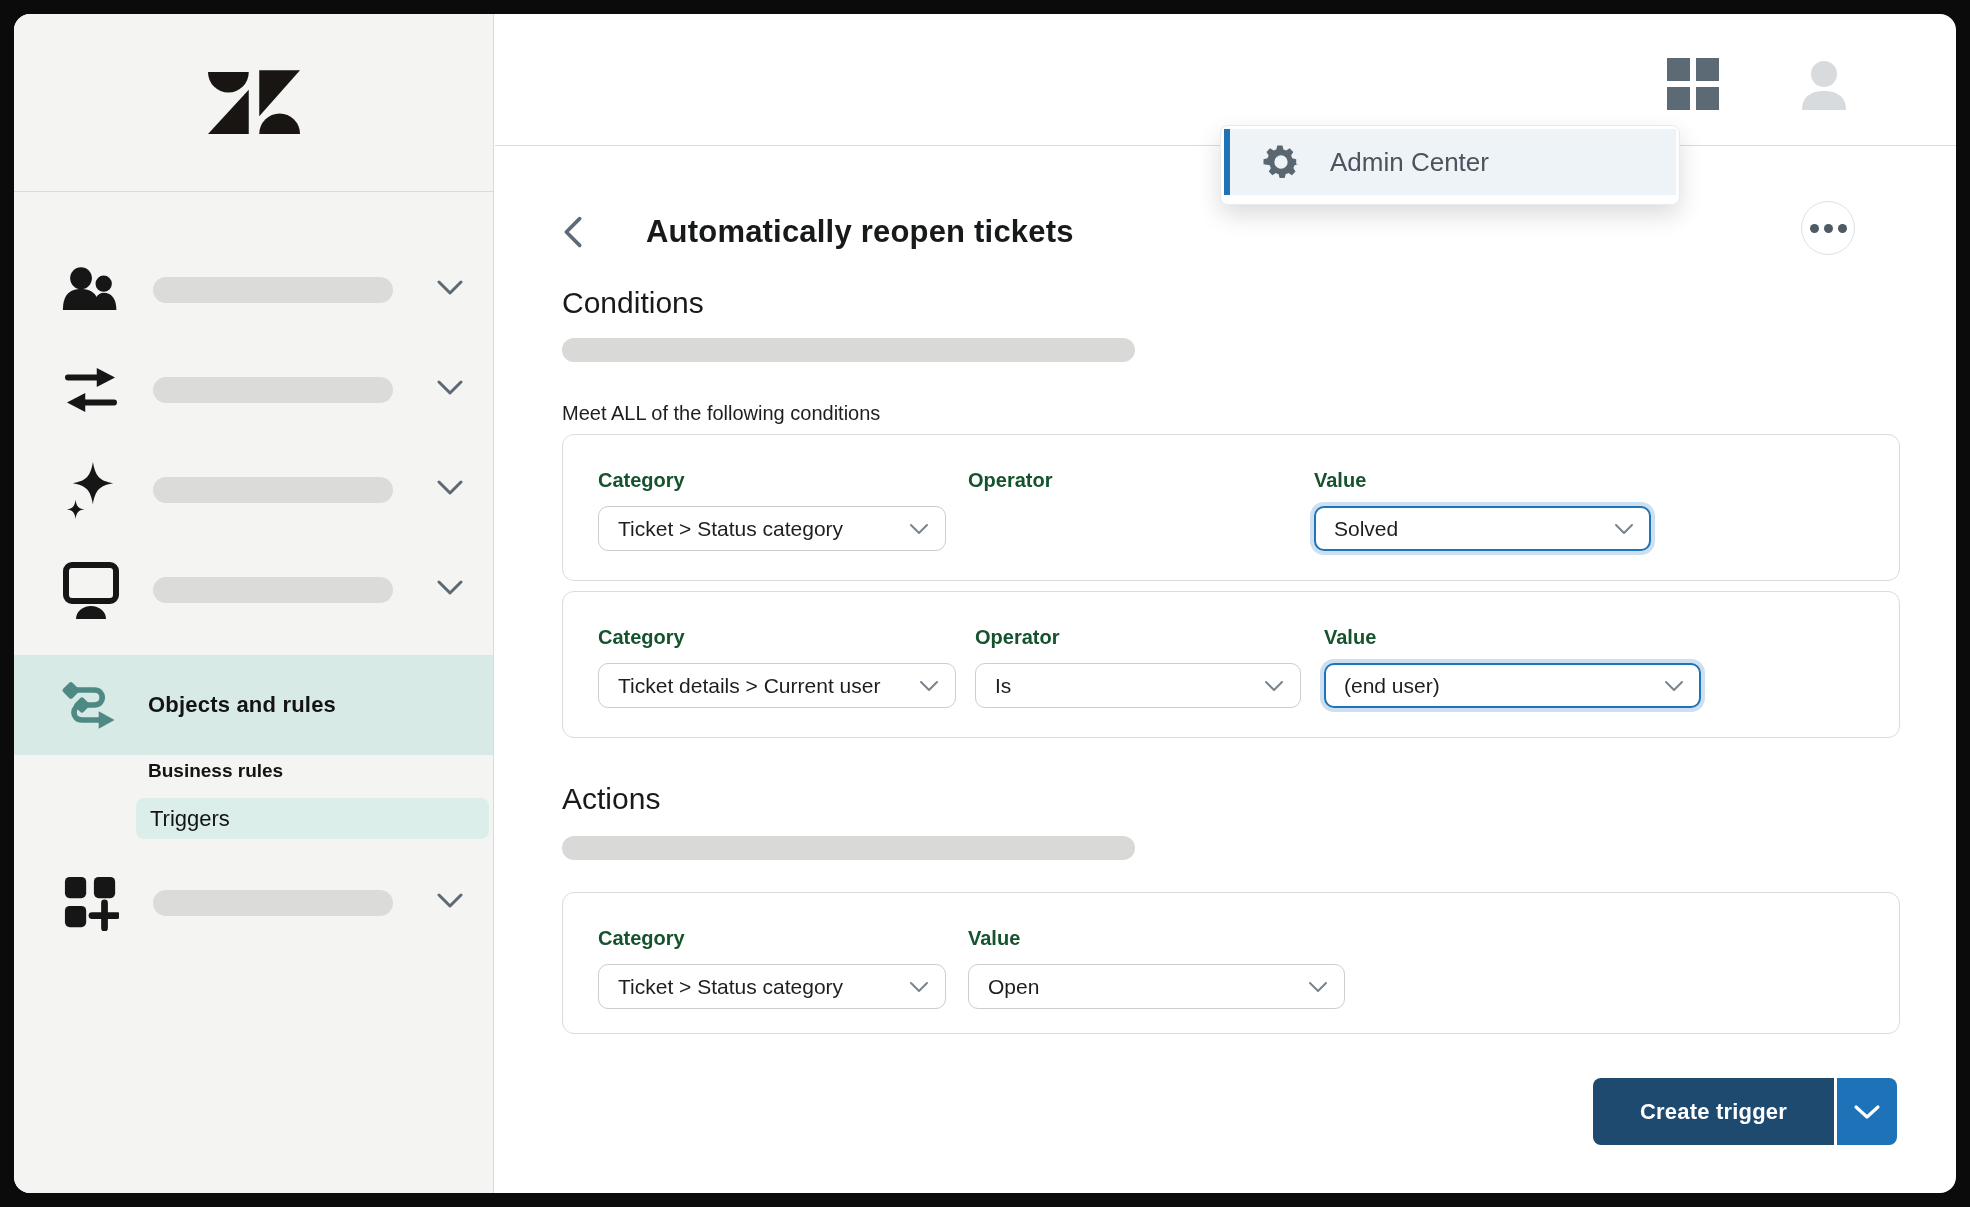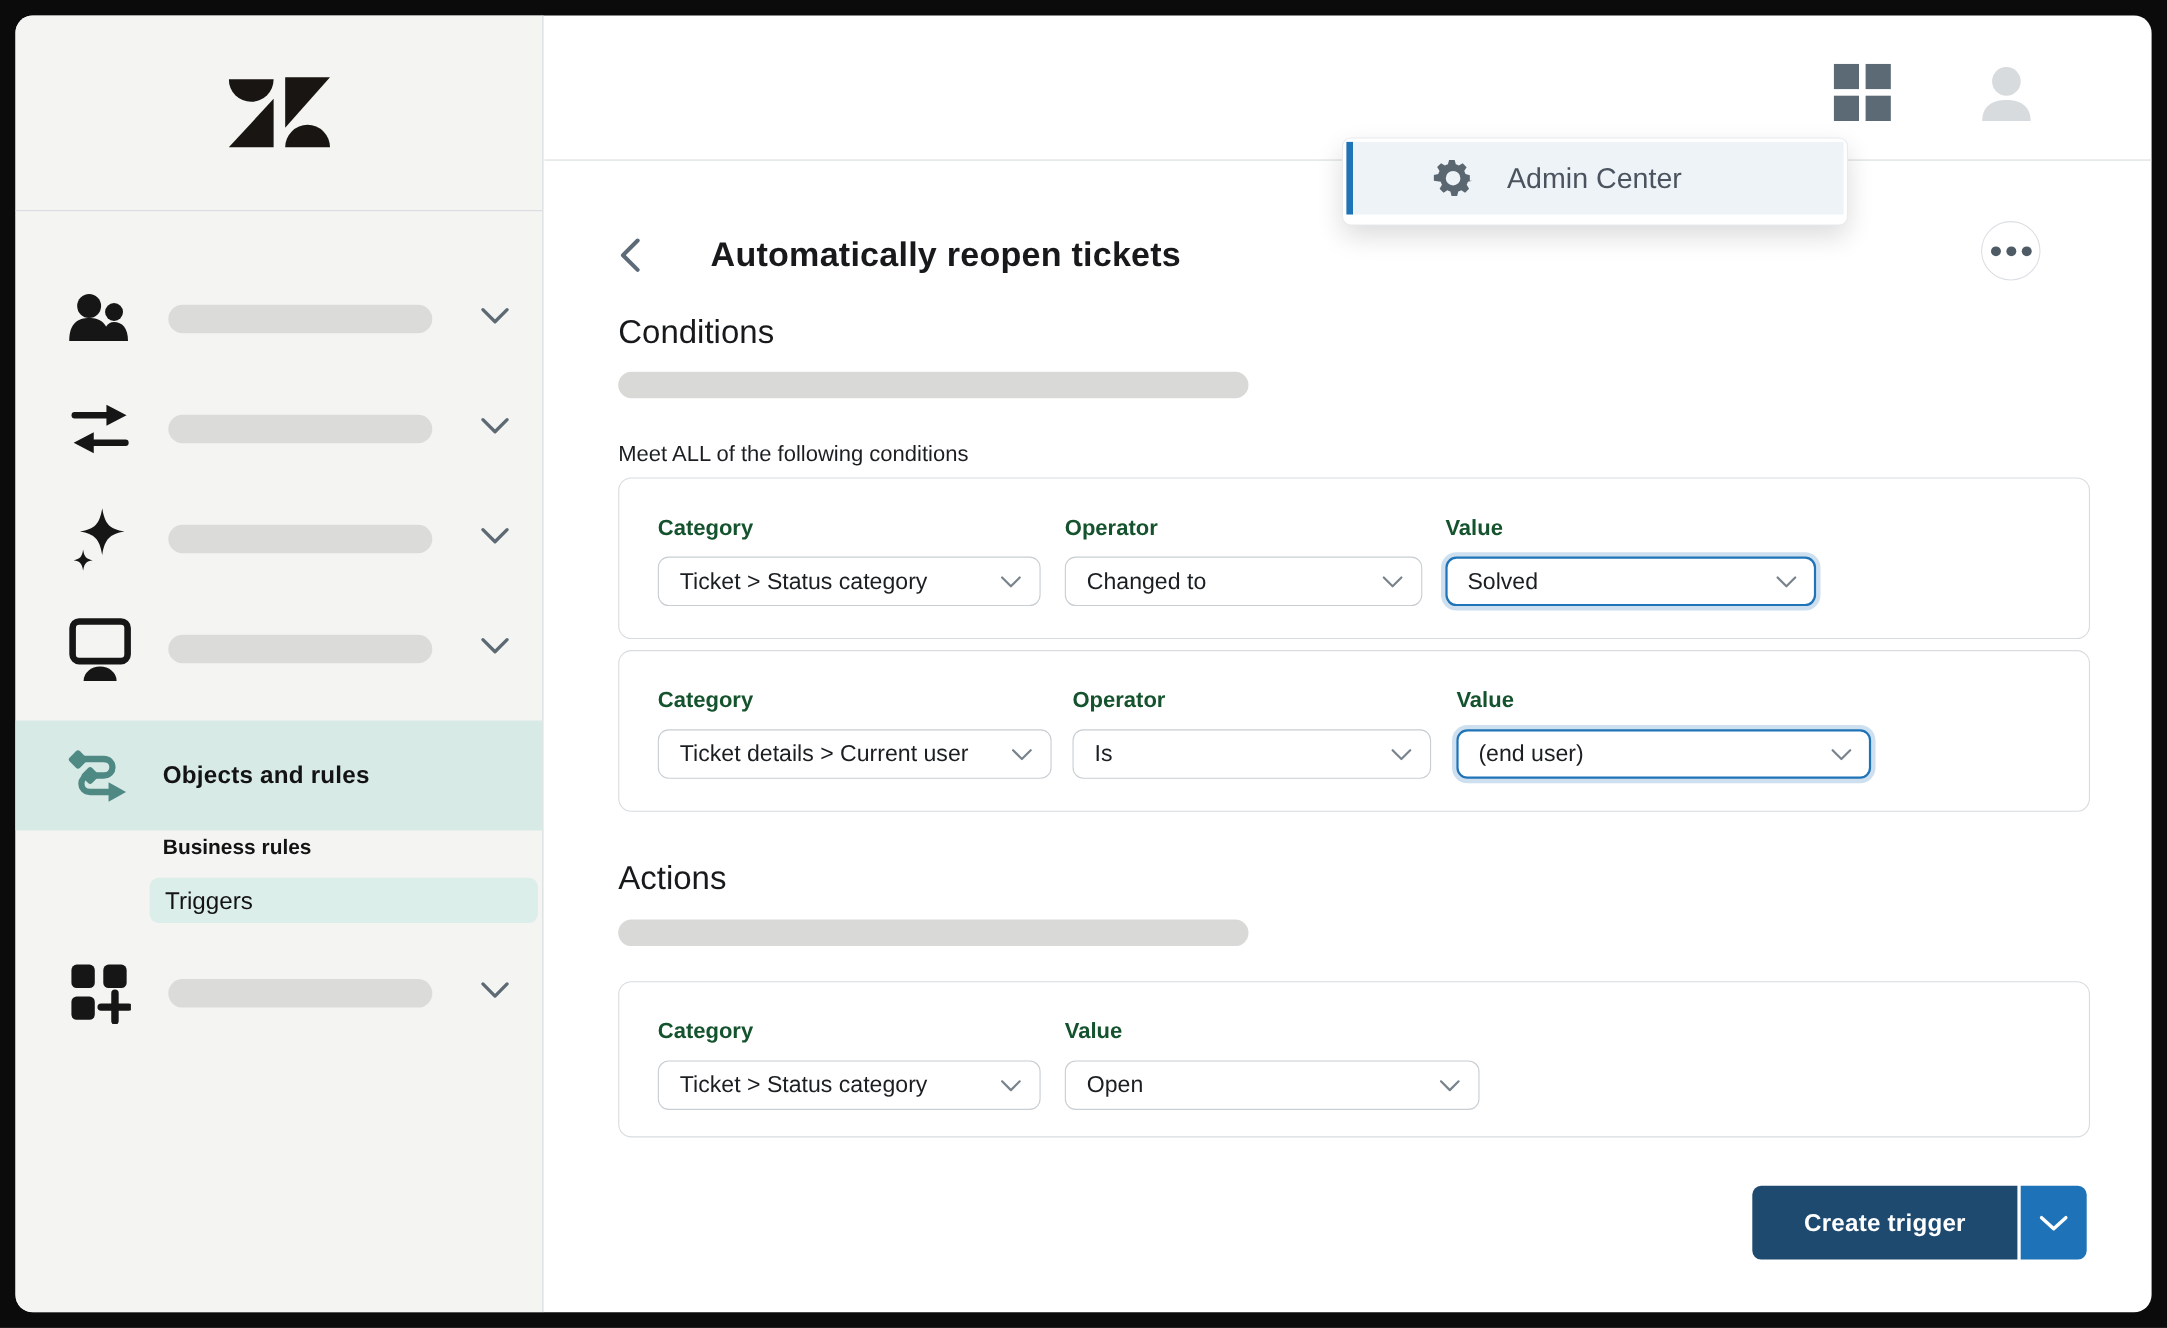--- a/index.html
+++ b/index.html
@@ -21,21 +21,21 @@
   .sub-item-active { position:absolute; left:122px; top:784px; width:353px; height:41px; background:#dceeea; border-radius:8px; cursor:pointer; }
   .sub-item-active span { position:absolute; left:14px; top:50%; transform:translateY(-50%); font-size:22px; font-weight:400; color:#131313; }
 
   
   .header-divider { position:absolute; left:481px; top:131px; right:0; height:1px; background:#d8dcde; }
   .grid-icon-btn { position:absolute; left:1653px; top:44px; width:52px; height:52px; cursor:pointer; }
   .avatar-btn { position:absolute; left:1784px; top:44px; width:52px; height:52px; cursor:pointer; }
 
   
   .popup { position:absolute; left:1206px; top:111px; width:460px; height:80px; background:#ffffff; border:1px solid #e8eaec; border-radius:8px; box-shadow:0 10px 24px rgba(0,0,0,.14); z-index:10; padding:3px 3px 9px 3px; }
-  .popup-row { position:relative; width:100%; height:100%; background:#eef3f8; display:flex; align-items:center; cursor:pointer;padding-left:40px; }
+  .popup-row { position:relative; width:100%; height:100%; background:#eef3f8; display:flex; align-items:center; cursor:pointer; }
   .popup-bar { position:absolute; left:0; top:0; bottom:0; width:6px; background:#1f73b7; }
   .popup-gear { margin-left:36px; display:flex; }
   .popup-label { margin-left:28px; font-size:26px; color:#4b545e; }
 
   
   .title-row { position:absolute; left:549px; top:196px; height:44px; display:flex; align-items:center;gap:44px; }
   .back-btn { display:flex; align-items:center; cursor:pointer; }
   .page-title { margin-left:19px; font-size:31px; font-weight:700; color:#17191b; letter-spacing:.2px; }
   .dots-btn { position:absolute; left:1787px; top:187px; width:54px; height:54px; border:1px solid #dcdfe3; border-radius:50%; display:flex; align-items:center; justify-content:center; gap:5px; cursor:pointer; background:#fff; }
   .dot { width:9px; height:9px; border-radius:50%; background:#4e5a64; }
@@ -224,26 +224,20 @@
       <span class="field-label">Category</span>
       <div class="select" style="width:348px">
         <span>Ticket &gt; Status category</span>
         <svg width="20" height="12" viewBox="0 0 20 12">
             <path d="M2 2 L10 10 L18 2" stroke="#78838c" stroke-width="2" fill="none" stroke-linecap="round" stroke-linejoin="round"></path>
           </svg>
       </div>
     </div>
     <div class="field" style="left:405px">
       <span class="field-label">Operator</span>
-      <div class="select" style="width:325px">
-        <span>Changed to</span>
-        <svg width="20" height="12" viewBox="0 0 20 12">
-            <path d="M2 2 L10 10 L18 2" stroke="#78838c" stroke-width="2" fill="none" stroke-linecap="round" stroke-linejoin="round"></path>
-          </svg>
-      </div>
     </div>
     <div class="field" style="left:751px">
       <span class="field-label">Value</span>
       <div class="select focused" style="width:337px">
         <span>Solved</span>
         <svg width="20" height="12" viewBox="0 0 20 12">
             <path d="M2 2 L10 10 L18 2" stroke="#78838c" stroke-width="2" fill="none" stroke-linecap="round" stroke-linejoin="round"></path>
           </svg>
       </div>
     </div>

